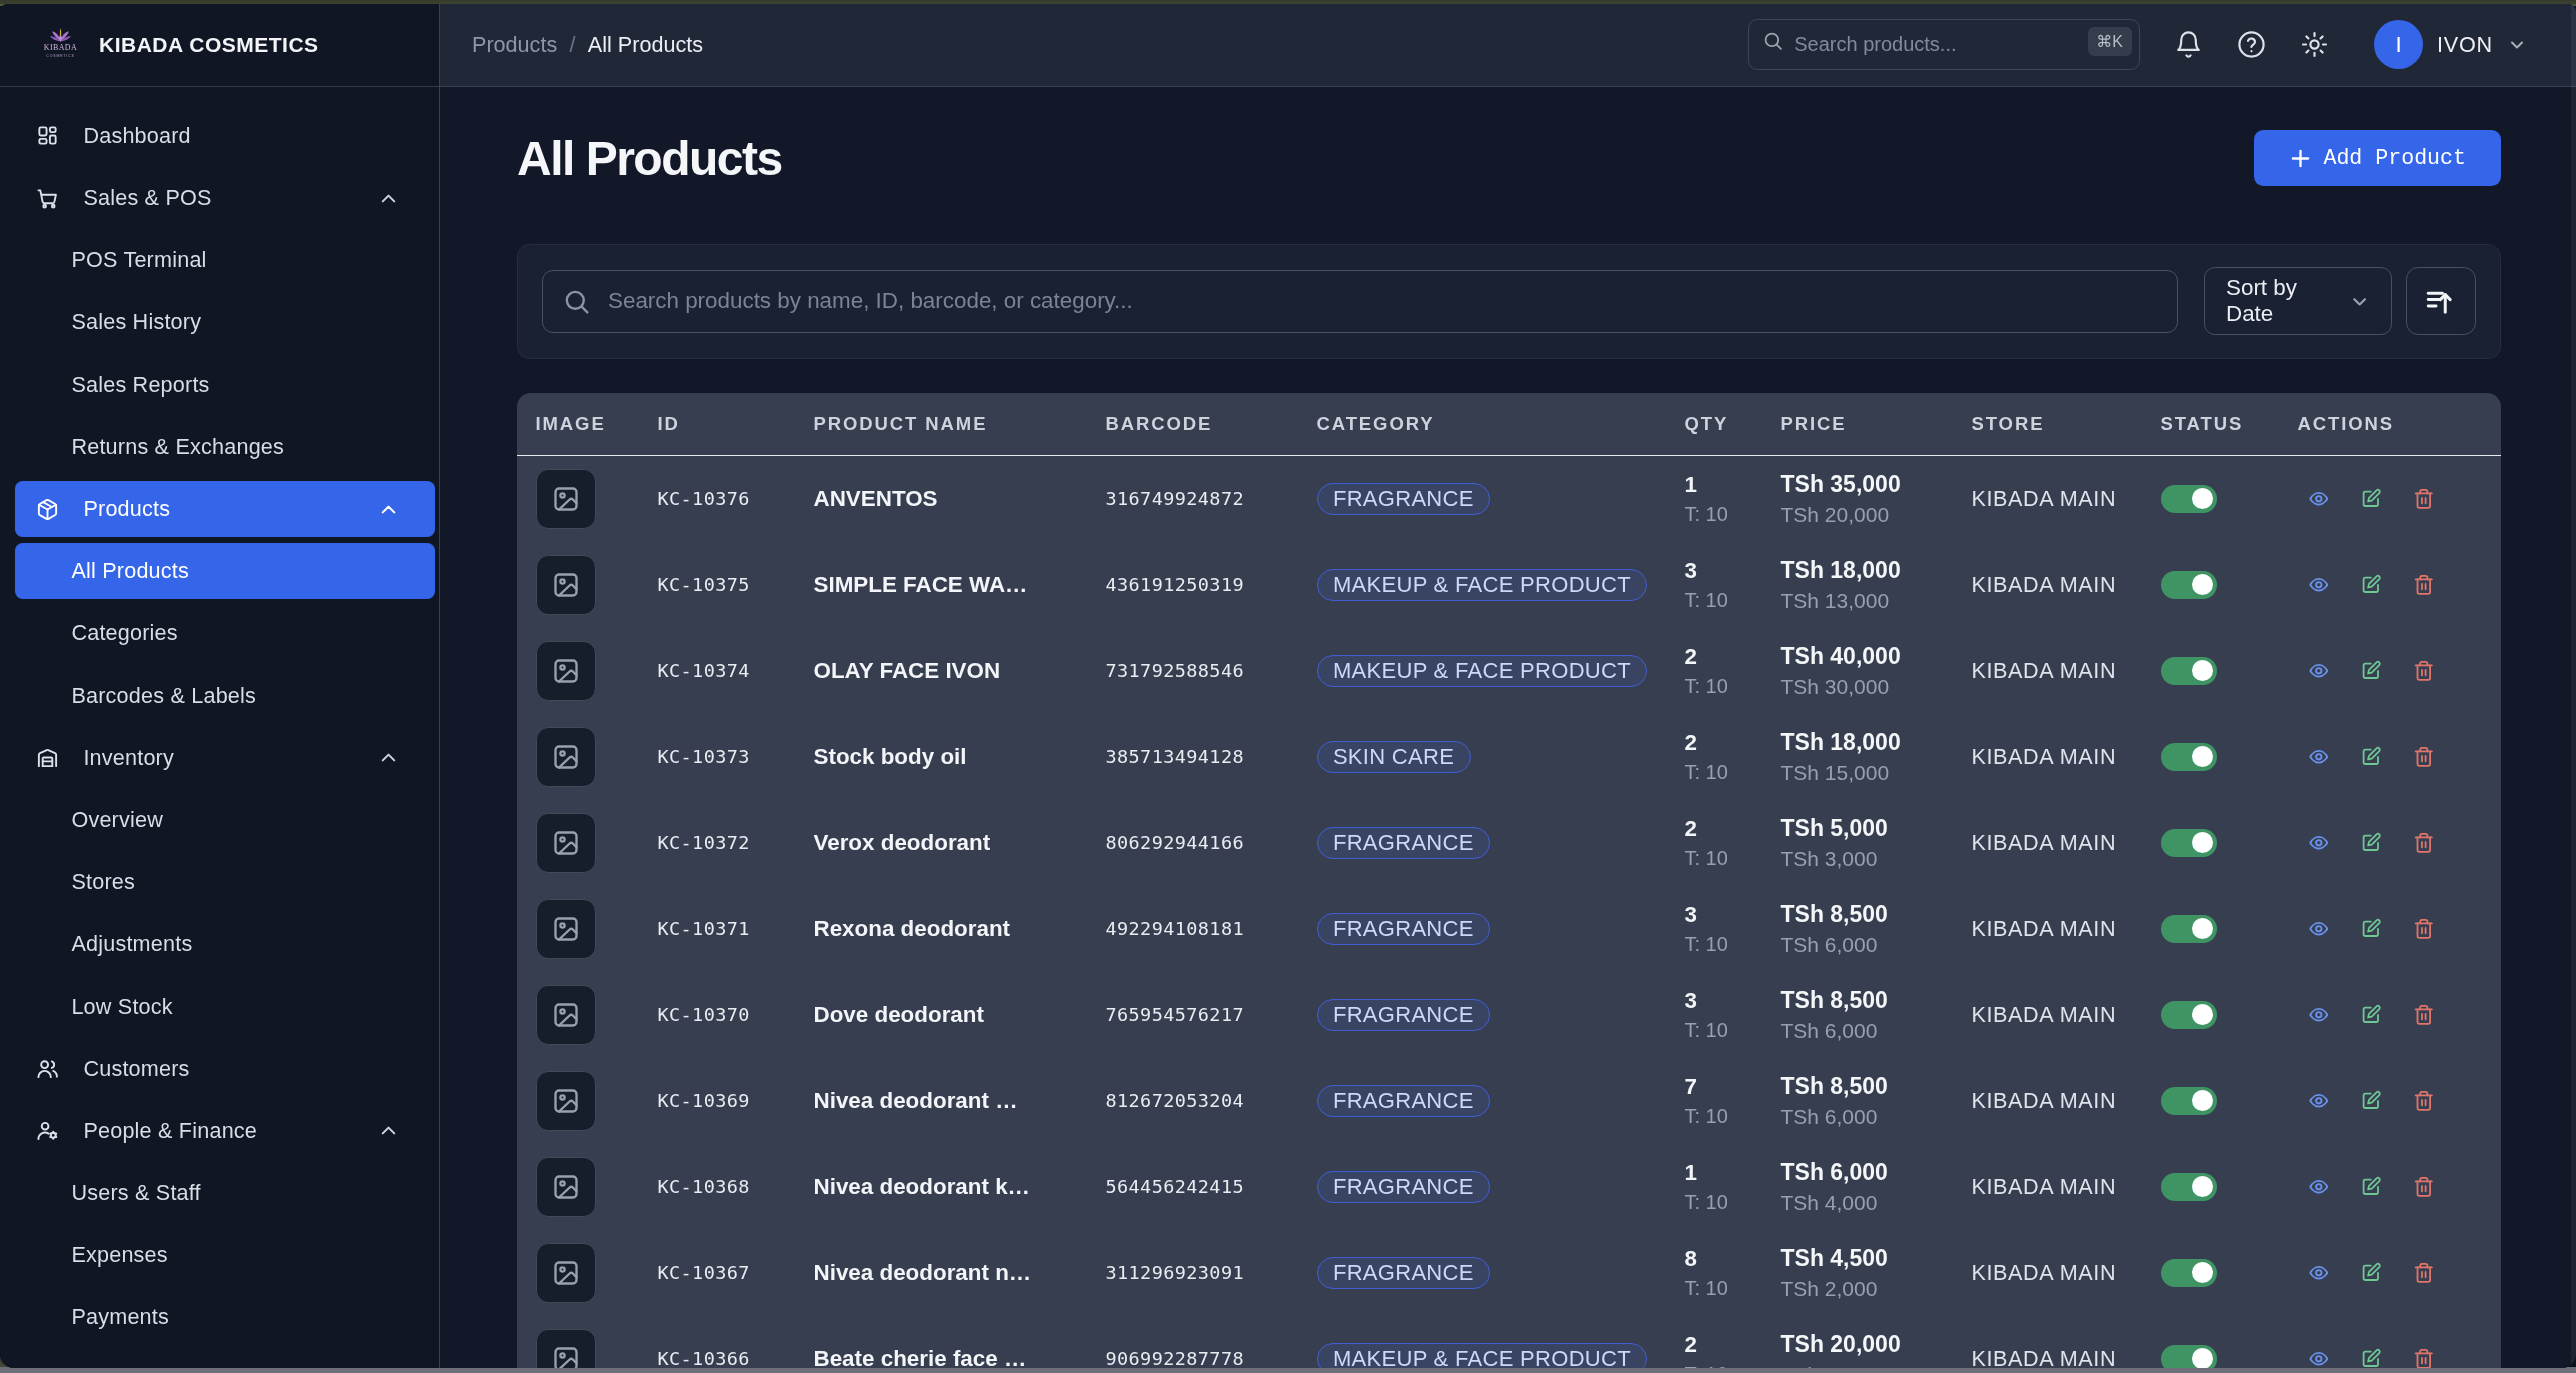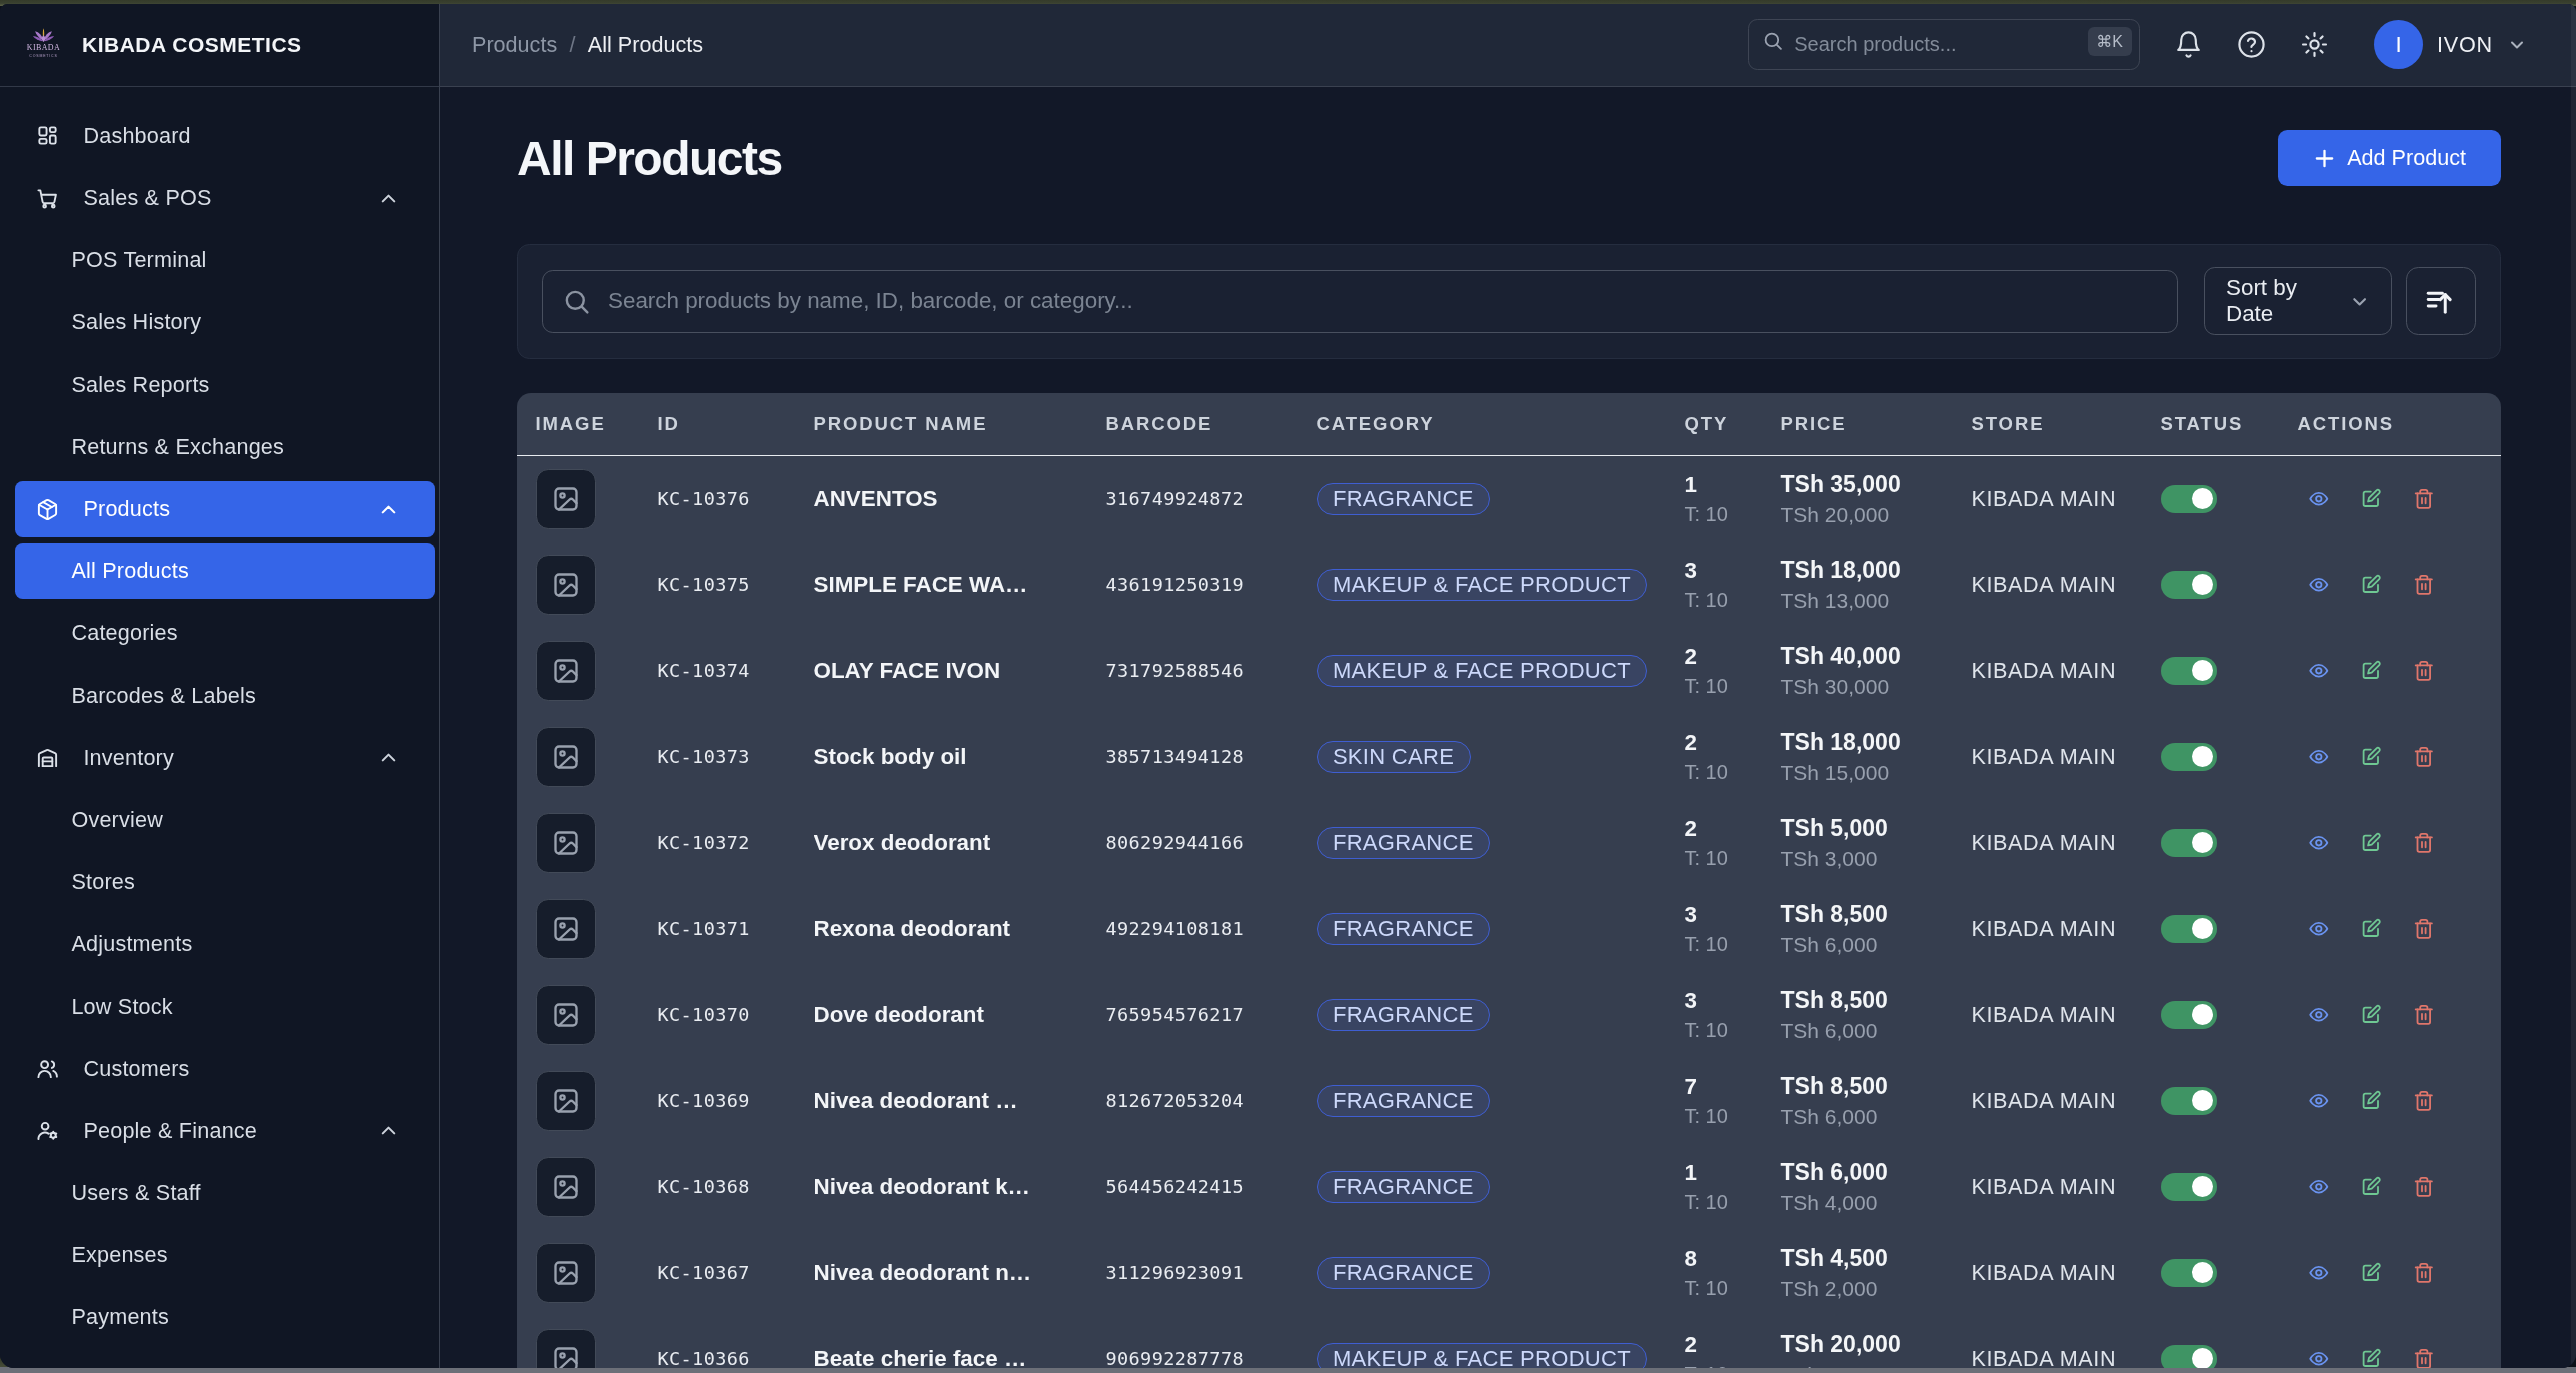--- a/index.html
+++ b/index.html
@@ -22,21 +22,21 @@
   
   .window { position:absolute; top:3.9px; left:0; width:2576px; height:1364px;
     border-radius:7.7px 7.7px 14px 14px; overflow:hidden; display:flex; background:#121828; }
   .scroll-strip { position:absolute; top:0; right:0; width:5.4px; height:100%;
     background:rgba(255,255,255,0.055); z-index:40; }
 
   
   .sidebar { width:440px; flex:0 0 440px; background:#101624; border-right:1.5px solid #3a4150;
     display:flex; flex-direction:column; }
   .brand { height:83px; flex:0 0 83px; border-bottom:1.5px solid #323948;
-    display:flex; align-items:center; padding-left:26px; gap:21px; }
+    display:flex; align-items:center; padding-left:43px; gap:21px; }
   .brand-logo { width:35px; height:39px; display:flex; align-items:center; justify-content:center; }
   .brand-name { font-size:21px; font-weight:700; letter-spacing:0.5px; color:#f3f5f8; white-space:nowrap; }
 
   .nav { padding-top:21px; overflow:hidden; flex:1; }
   .nav-item { width:420px; margin-left:15.4px; height:56px; margin-bottom:6.2px; border-radius:7.7px;
     display:flex; align-items:center; color:#d9dee6; font-size:21.6px; cursor:pointer; }
   .nav-item .ni-icon { width:23px; height:23px; margin-left:21px; flex:0 0 23px; color:#dce1e9; }
   .nav-item .ni-label { margin-left:24px; white-space:nowrap; letter-spacing:0.2px; }
   .nav-item.sub .ni-label { margin-left:56px; }
   .nav-item .ni-chevron { margin-left:auto; margin-right:35px; width:23px; height:23px; color:#ccd2db; }
@@ -69,21 +69,21 @@
     display:flex; align-items:center; justify-content:center; font-size:22.4px; font-weight:500; }
   .user-name { font-size:21.6px; font-weight:500; color:#eef0f4; letter-spacing:0.8px; }
   .user-chevron { width:20px; height:20px; color:#aab1bd; }
   .user-chevron svg { width:100%; height:100%; display:block; }
 
   .content { flex:1; padding:0 75px 0 77px; background:#121828; min-height:0; }
 
   .page-head { margin-top:42px; height:59px; display:flex; align-items:center; justify-content:space-between; }
   .page-title { font-size:48px; line-height:59px; font-weight:700; color:#f4f6f9; letter-spacing:-1.5px; }
   .add-btn { height:56px; padding:0 35px; border:none; border-radius:9.3px; background:#3565e8; color:#ffffff;
-    font-size:21.6px; font-weight:500; font-family:Liberation Sans, sans-serif; display:flex; align-items:center; gap:11.6px; cursor:pointer; }
+    font-size:21.6px; font-weight:500; font-family:Liberation Mono, monospace; display:flex; align-items:center; gap:11.6px; cursor:pointer; }
   .add-btn .plus-ic { width:23px; height:23px; }
   .add-btn .plus-ic svg { width:100%; height:100%; display:block; }
 
   .filter-card { margin-top:56px; height:115px; background:#1a2132; border:1.5px solid #252d3f;
     border-radius:12.3px; display:flex; align-items:center; padding:0 24px; }
   .filter-search { flex:1; height:63px; border:1.5px solid #49505f; border-radius:10.8px; position:relative;
     margin-right:26px; }
   .filter-search .fs-icon { position:absolute; left:19.3px; top:16px; width:29px; height:29px; color:#8b93a1; }
   .filter-search input { position:absolute; inset:0; background:transparent; border:none; outline:none;
     padding-left:65px; font-size:22.4px; color:#e5e9ef; font-family:"Liberation Sans",sans-serif; }

